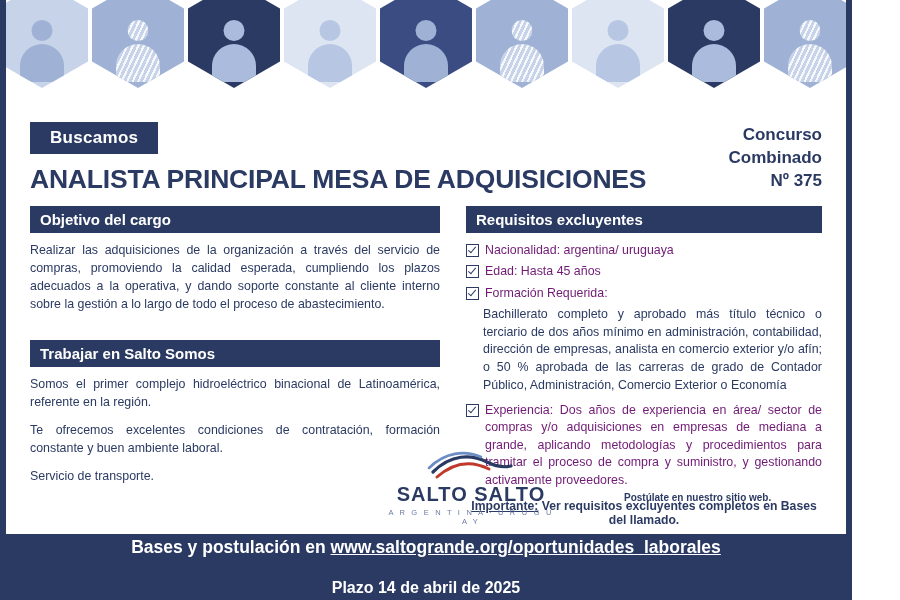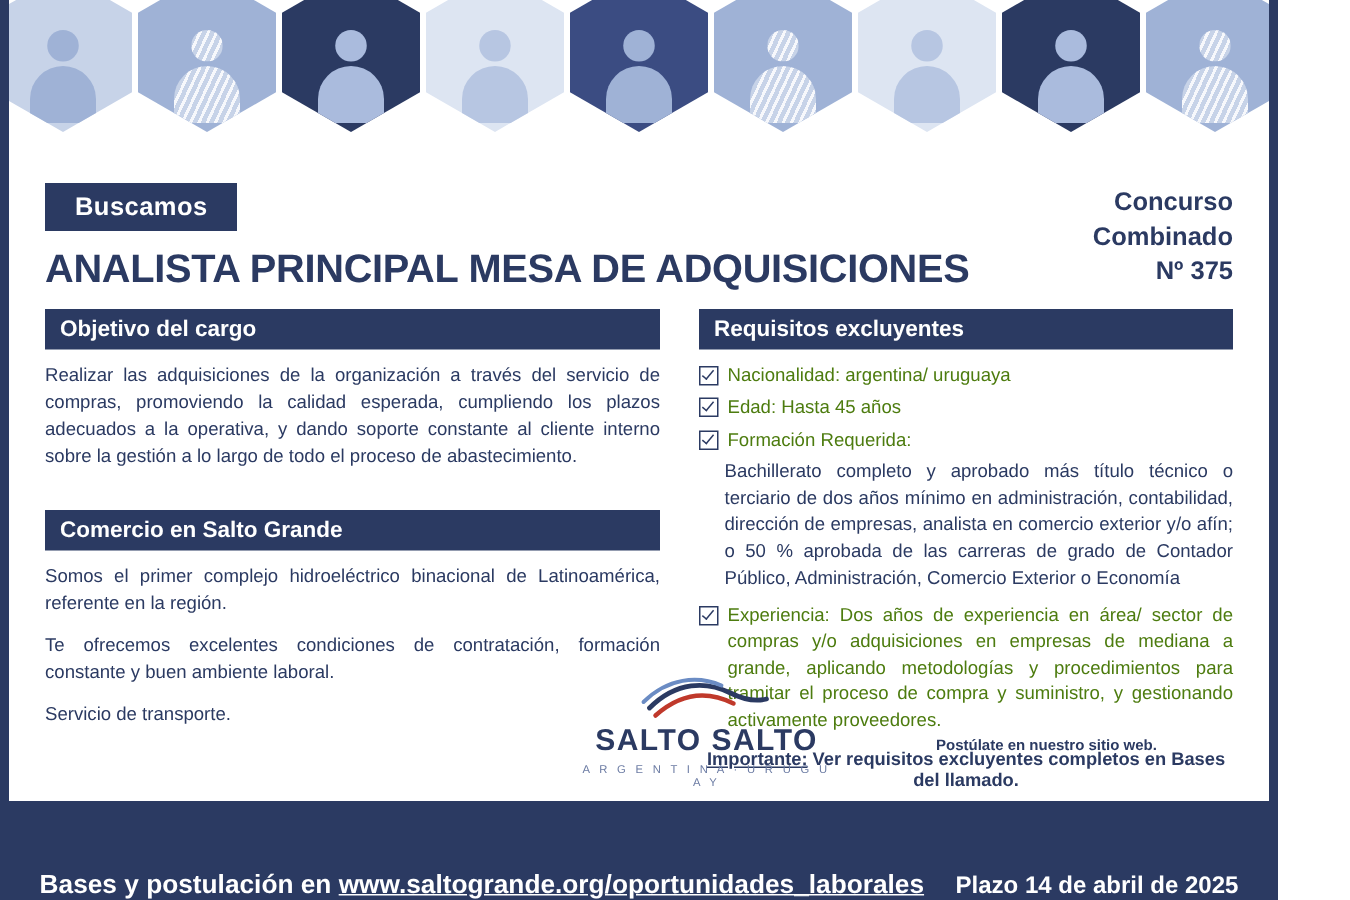--- a/index.html
+++ b/index.html
@@ -179,21 +179,21 @@
     top: 0px;
     width: 3px;
     height: 7px;
     border: solid #2b3a62;
     border-width: 0 1.4px 1.4px 0;
     transform: rotate(40deg);
   }
   .req-text {
     font-size: 12.4px;
     line-height: 1.4;
-    color: #4d7c0f;
+    color: #701a75;
     text-align: justify;
   }
   .req-sub {
     font-size: 12.4px;
     line-height: 1.42;
     color: #2b3a62;
     text-align: justify;
     margin: 3px 0 8px 17px;
   }
   .note-important {
@@ -262,22 +262,22 @@
   
   .footer {
     position: absolute;
     left: 0;
     right: 0;
     bottom: 0;
     height: 66px;
     background: #2b3a62;
     color: #ffffff;
     display: flex;
-    flex-direction: row;
-    align-items: flex-end;
+    flex-direction: column;
+    align-items: center;
     justify-content: center;
     gap: 21px;
   }
   .footer-line1 {
     font-size: 17.5px;
     font-weight: bold;
   }
   .footer-line1 .link { text-decoration: underline; }
   .footer-line2 {
     font-size: 16px;
@@ -364,21 +364,21 @@
   </div>
 
   <div class="columns">
 
     <div class="col-left">
       <div class="section-head">Objetivo del cargo</div>
       <p class="body-text">Realizar las adquisiciones de la organización a través del servicio de compras, promoviendo la calidad esperada, cumpliendo los plazos adecuados a la operativa, y dando soporte constante al cliente interno sobre la gestión a lo largo de todo el proceso de abastecimiento.</p>
 
       <div class="block-gap"></div>
 
-      <div class="section-head">Comercio en Salto Grande</div>
+      <div class="section-head">Trabajar en Salto Somos</div>
       <p class="body-text">Somos el primer complejo hidroeléctrico binacional de Latinoamérica, referente en la región.</p>
       <p class="body-text">Te ofrecemos excelentes condiciones de contratación, formación constante y buen ambiente laboral.</p>
       <p class="body-text">Servicio de transporte.</p>
     </div>
 
     <div class="col-right">
       <div class="section-head">Requisitos excluyentes</div>
       <div id="req-list">
           <div class="req-item">
             <span class="chk"></span>

